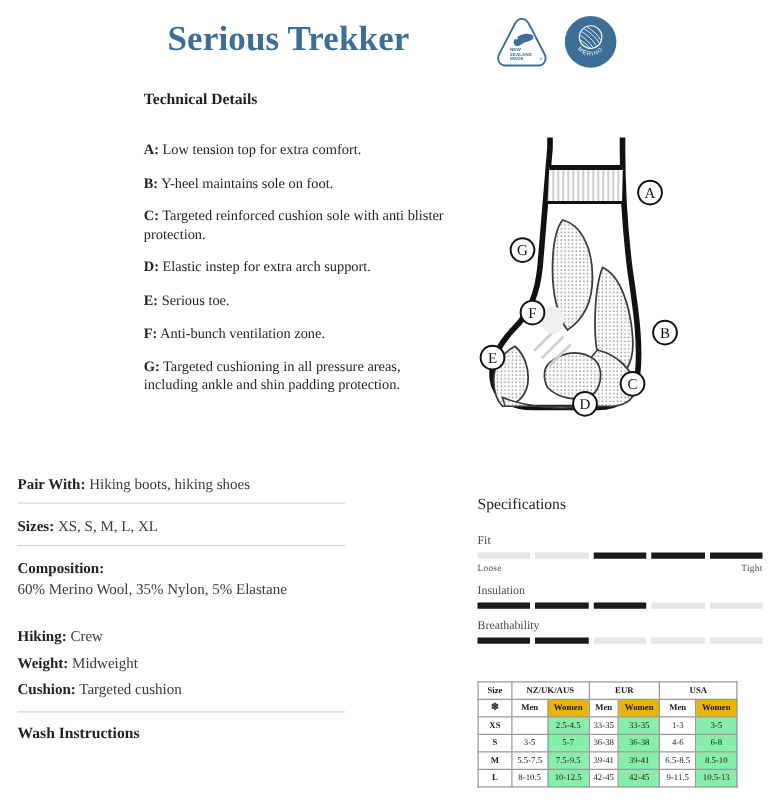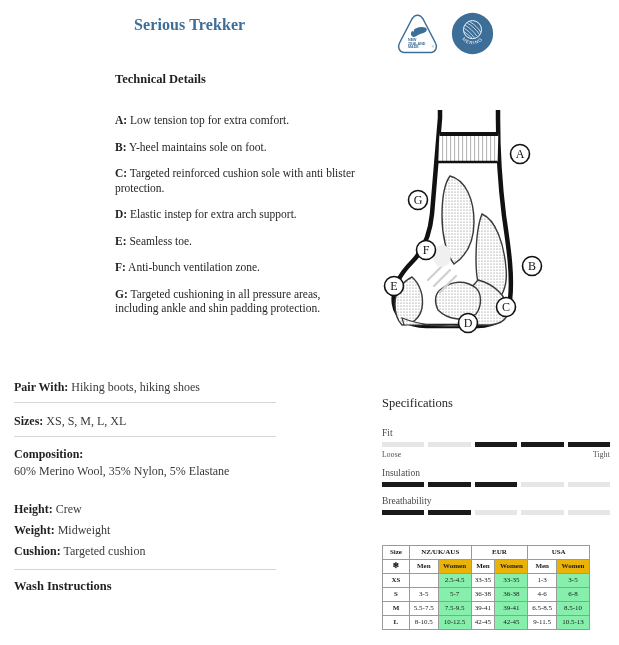--- a/index.html
+++ b/index.html
@@ -16,21 +16,21 @@
 
   
   .header {
     position: absolute;
     left: 0; top: 0;
     width: 619px; height: 66px;
   }
   .title {
     position: absolute;
     left: 134px; top: 16px;
-    font-size: 16px;
+    font-size: 28px;
     font-weight: bold;
     color: #3c6e98;
     letter-spacing: 0.1px;
   }
   .badges {
     position: absolute;
     left: 396px; top: 12px;
     display: flex;
     gap: 12px;
     align-items: center;
@@ -187,21 +187,21 @@
   <div class="tech-item">
     <b>B:</b><span> Y-heel maintains sole on foot.</span>
   </div>
   <div class="tech-item">
     <b>C:</b><span> Targeted reinforced cushion sole with anti blister protection.</span>
   </div>
   <div class="tech-item">
     <b>D:</b><span> Elastic instep for extra arch support.</span>
   </div>
   <div class="tech-item">
-    <b>E:</b><span> Seamless toe.</span>
+    <b>E:</b><span> Serious toe.</span>
   </div>
   <div class="tech-item">
     <b>F:</b><span> Anti-bunch ventilation zone.</span>
   </div>
   <div class="tech-item">
     <b>G:</b><span> Targeted cushioning in all pressure areas, including ankle and shin padding protection.</span>
   </div>
 </div>
 
 <div class="sock-wrap">
@@ -288,21 +288,21 @@
   <div class="attr-sep"></div>
 
   <div class="attr-block attr-group">
     <span class="k">Composition:</span>
     <span class="v">60% Merino Wool, 35% Nylon, 5% Elastane</span>
   </div>
 
   <div style="height:17px"></div>
 
   <div class="attr-tight">
-    <span class="k">Height:</span><span class="v"> Crew</span>
+    <span class="k">Hiking:</span><span class="v"> Crew</span>
   </div>
   <div class="attr-tight">
     <span class="k">Weight:</span><span class="v"> Midweight</span>
   </div>
   <div class="attr-tight">
     <span class="k">Cushion:</span><span class="v"> Targeted cushion</span>
   </div>
 
   <div class="attr-sep" style="margin-top:7px"></div>
 

